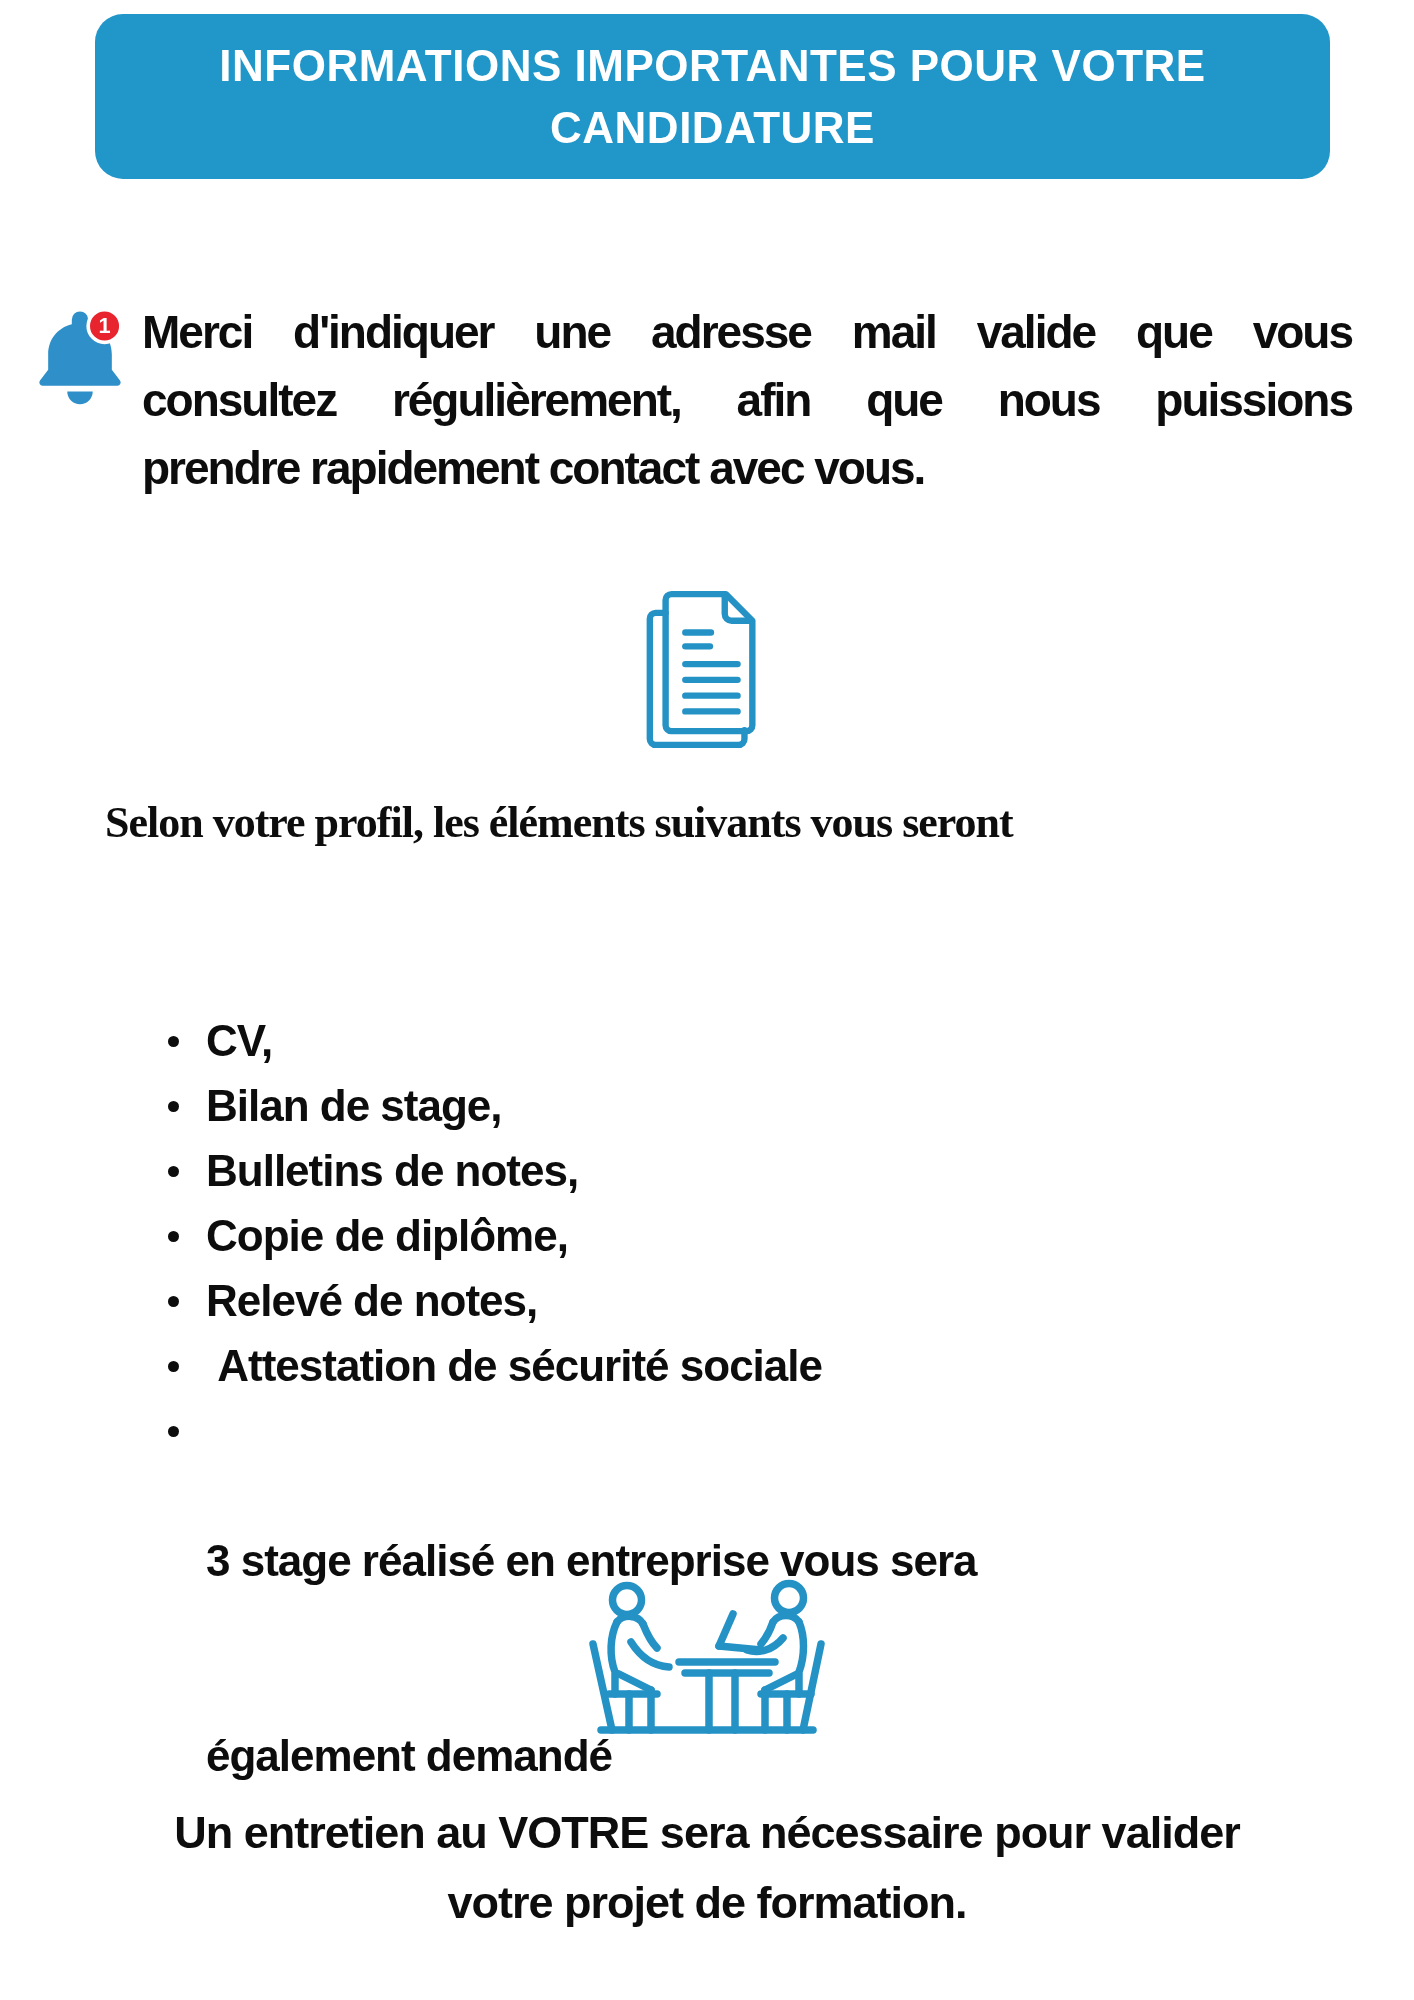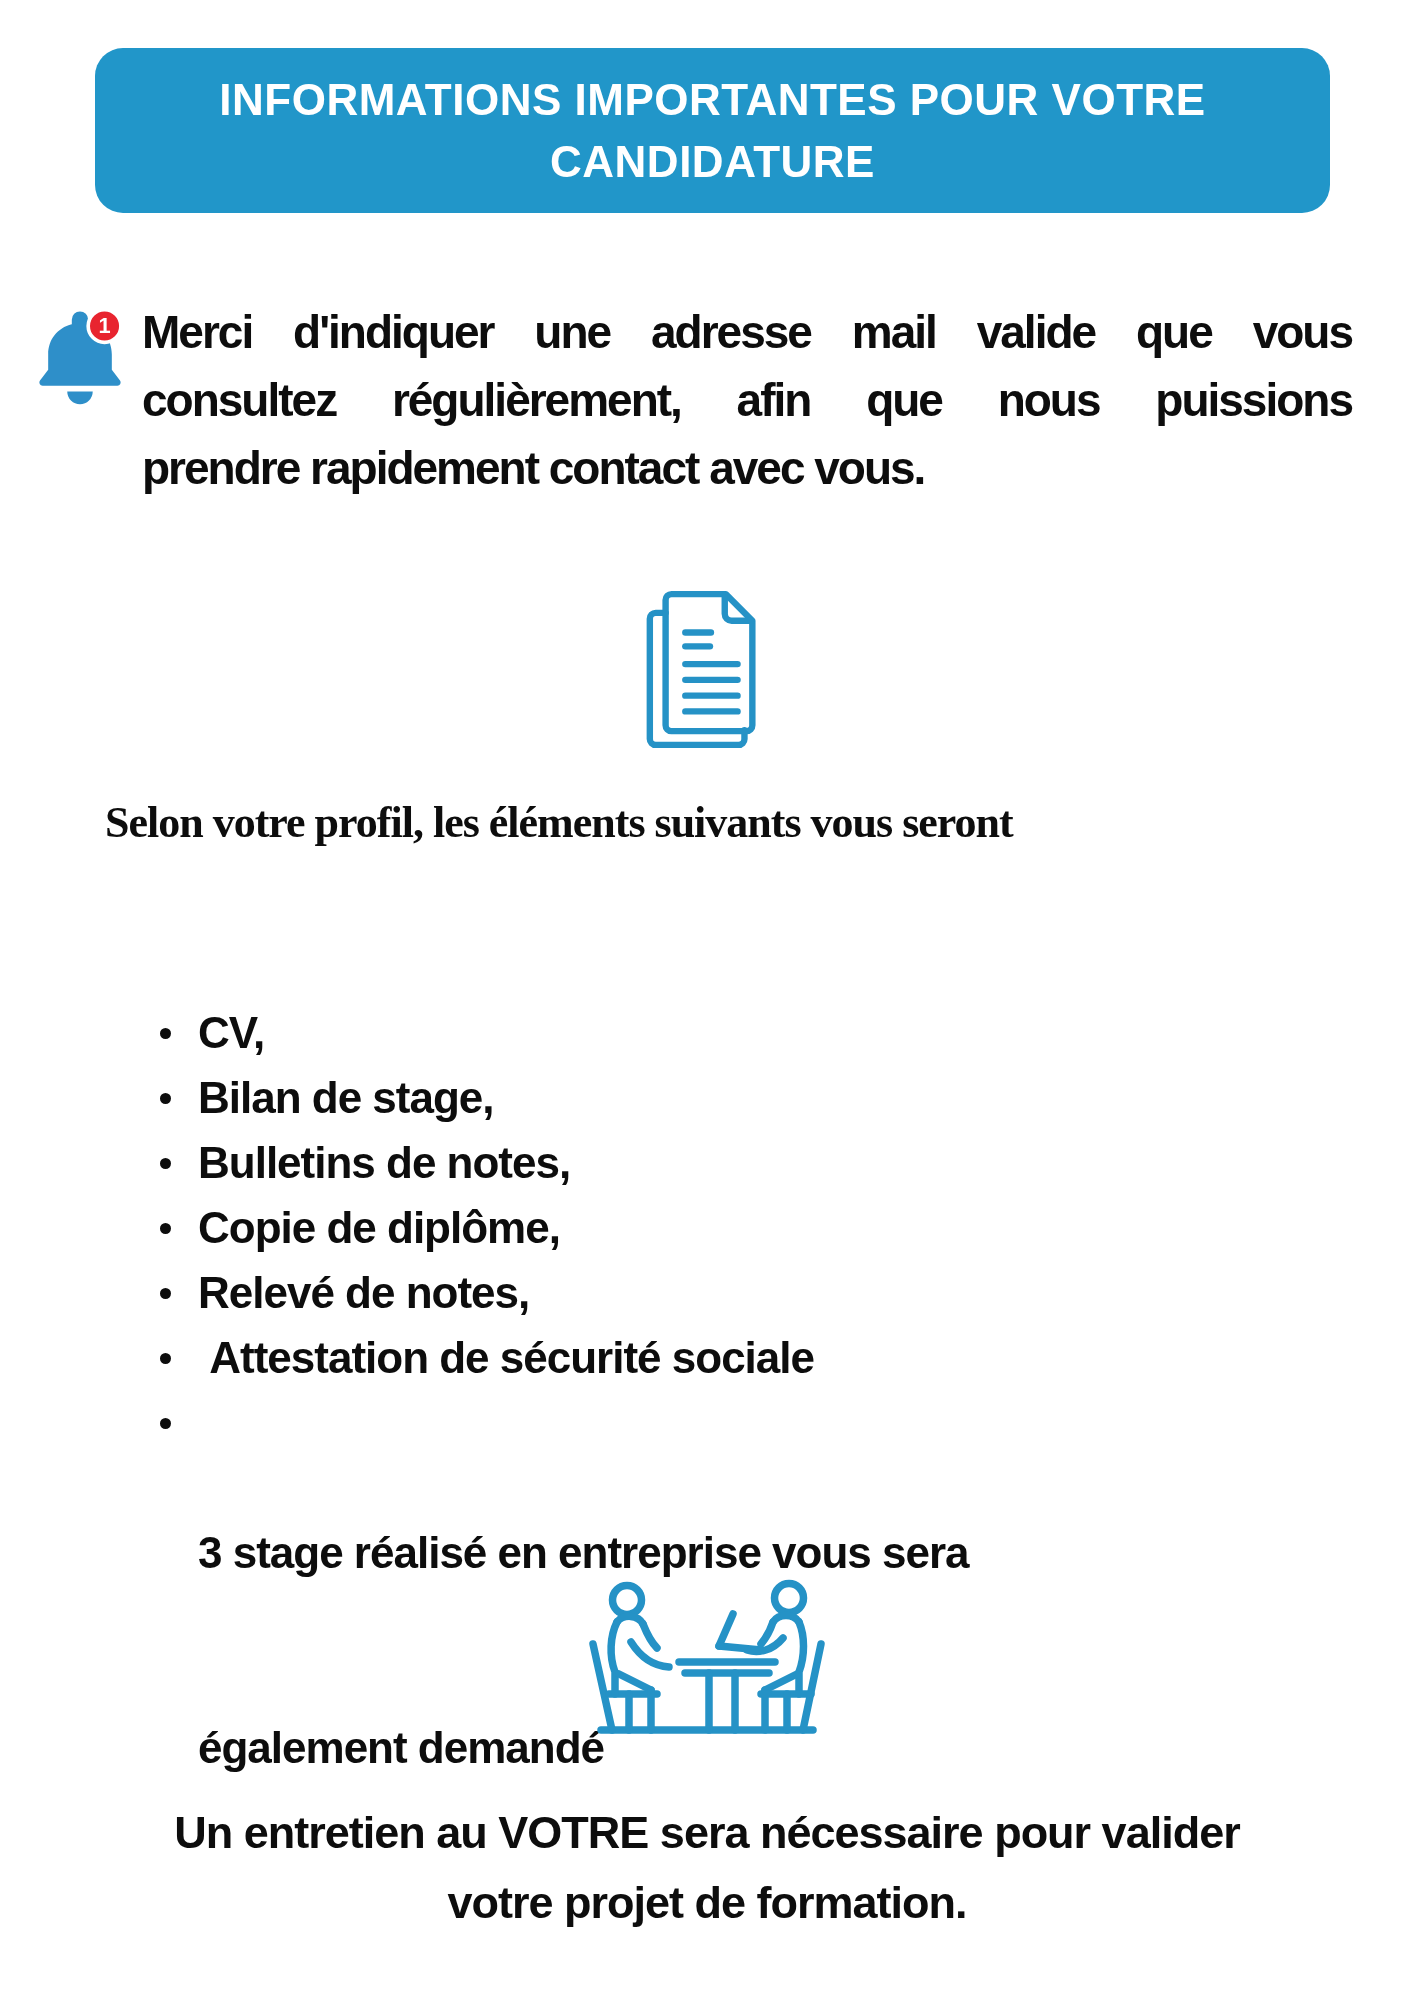--- a/index.html
+++ b/index.html
@@ -8,21 +8,21 @@
     width:1414px; height:2000px;
     background:#ffffff;
     font-family:"Liberation Sans", sans-serif;
     font-weight:bold;
     color:#0d0d0d;
     overflow:hidden;
   }
 
   
   .banner {
-    position:absolute; left:95px; top:48px;
+    position:absolute; left:95px; top:14px;
     width:1235px; height:165px;
     background:#2196c9;
     border-radius:28px;
     display:flex; flex-direction:column;
     justify-content:center; align-items:center;
     color:#ffffff;
     font-size:44px; line-height:62px;
     letter-spacing:0.5px;
     text-align:center;
   }
@@ -55,21 +55,21 @@
   .heading {
     position:absolute; left:105px; top:790px;
     font-size:44px; line-height:65px;
     letter-spacing:-1px;
   }
   .heading div { white-space:nowrap;font-family:Liberation Serif, serif; }
 
   
   .doc-list {
     position:absolute; left:152px; top:992px;
-    margin:8px; padding:0; list-style:none;
+    margin:16px; padding:0; list-style:none;
     font-size:44px; line-height:65px;
     letter-spacing:-1px;
   }
   .doc-list li { display:flex; align-items:flex-start; }
   .dot {
     width:11px; height:11px; border-radius:50%;
     background:#0d0d0d; flex:none;
     margin:28px 27px 0 0;
   }
   .li-text { white-space:pre-wrap; }

